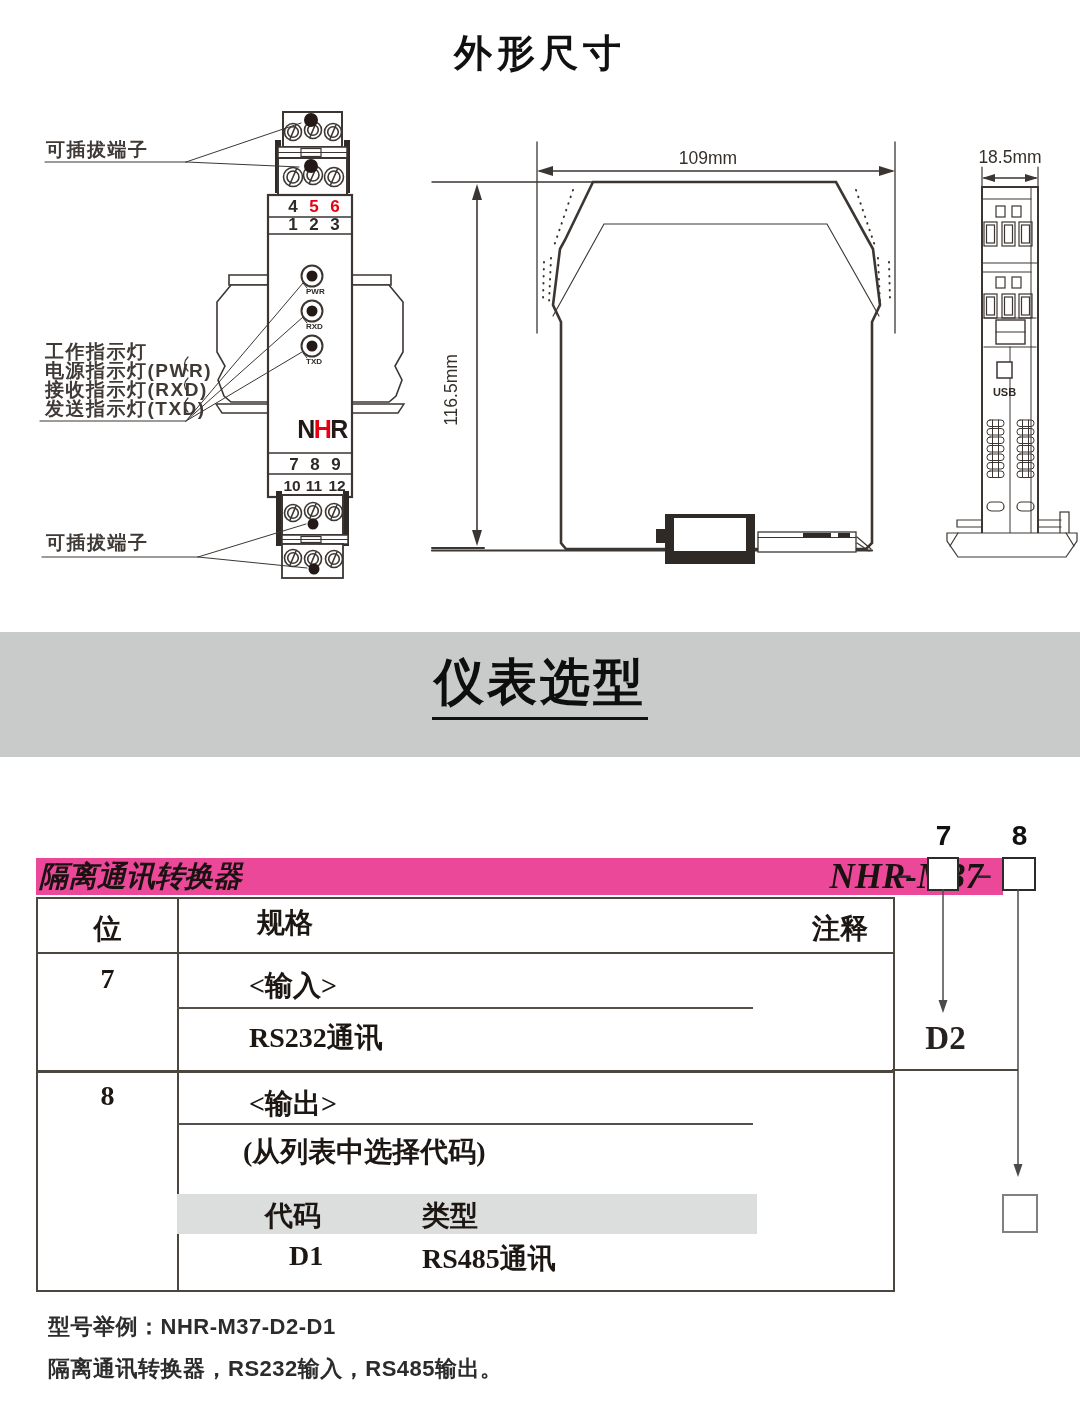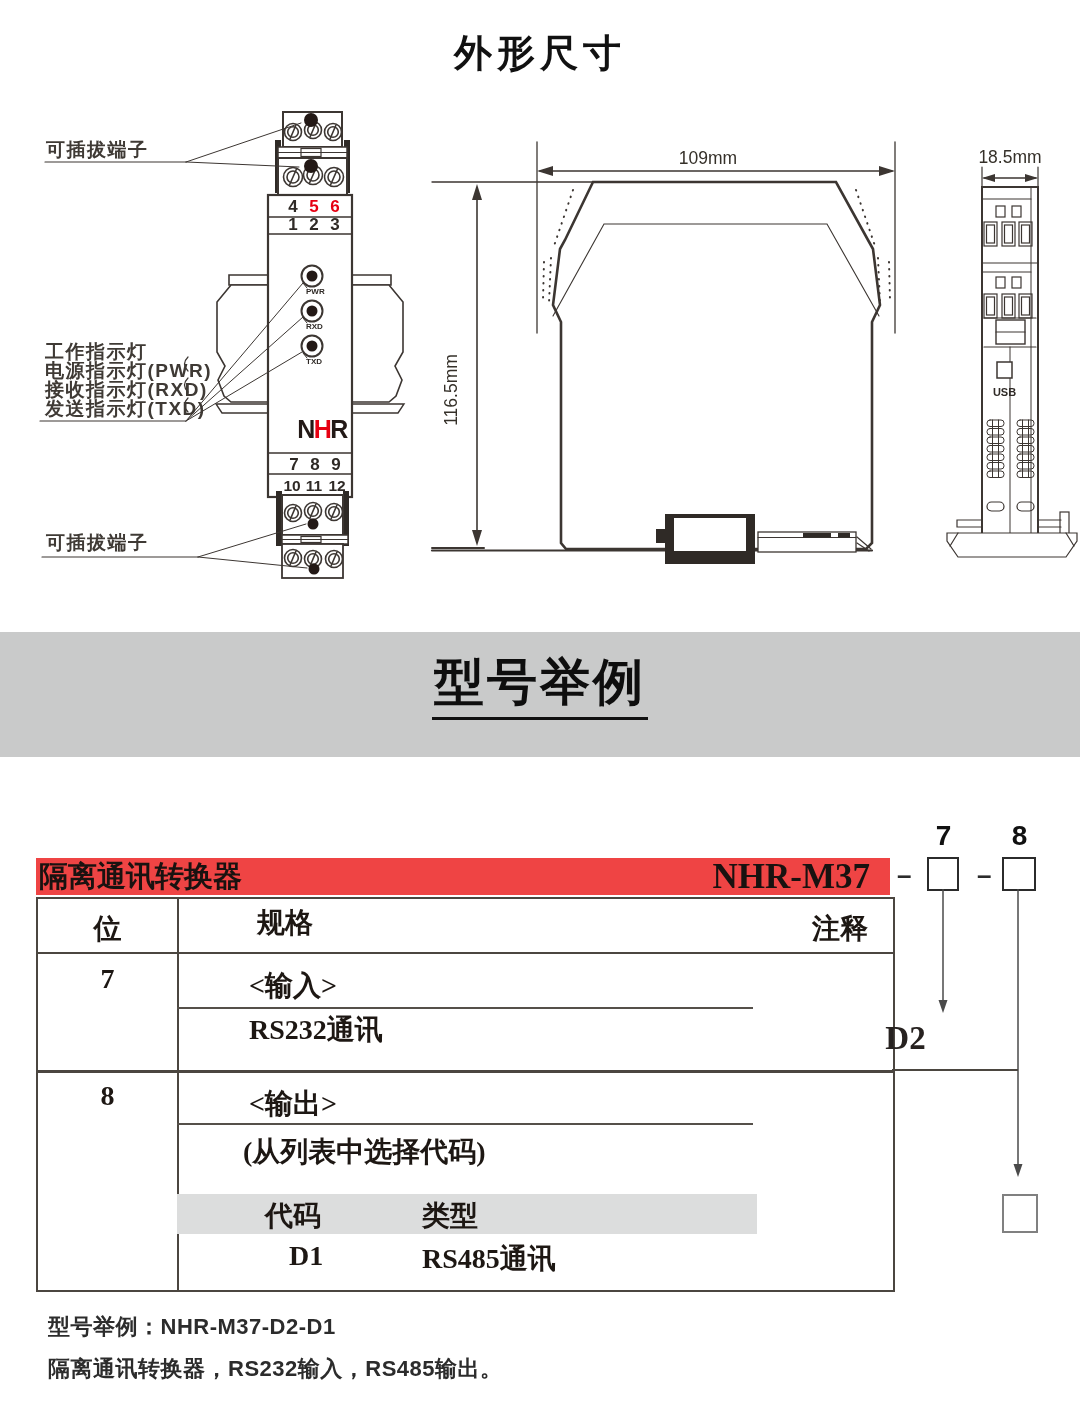--- a/index.html
+++ b/index.html
@@ -29,35 +29,35 @@
   #digit7,#digit8{top:820px;text-align:center;font-size:28px;font-weight:bold;color:#111;}
   #digit7{left:927px;width:33px;}
   #digit8{left:1002px;width:35px;}
   .codebox{border:2.5px solid #2b2b2b;background:#fff;}
   #box7{left:927px;top:857px;width:28px;height:30px;}
   #box8{left:1002px;top:857px;width:30px;height:30px;}
   #box-out{left:1002px;top:1194px;width:32px;height:35px;border:2px solid #808080;background:#fff;}
   .dash{top:858px;height:35px;line-height:35px;font-size:26px;font-weight:bold;color:#2b2b2b;}
   #dash1{left:897px;}
   #dash2{left:977px;}
-  #header-bar{left:36px;top:858px;width:854px;height:37px;background:#ef4444;
-              display:flex;align-items:center;justify-content:space-between;}
+  #header-bar{left:36px;top:858px;width:967px;height:37px;background:#ec4899;
+              display:flex;align-items:center;justify-content:space-between;font-style:italic;}
   #product-name{font-size:29px;font-weight:bold;color:#191210;padding-left:3px;letter-spacing:0px;}
   #model-name{font-size:35px;font-weight:bold;color:#191210;padding-right:20px;}
   #sel-table{left:36px;top:897px;width:855px;height:391px;border:2px solid #4b4640;background:#fff;}
   #sel-table .vline{left:139px;top:0;width:2px;height:100%;background:#4b4640;}
   #sel-table .hline-head{left:0;top:53px;width:100%;height:2px;background:#4b4640;}
   #sel-table .hline-row{left:0;top:171px;width:100%;height:2.5px;background:#4b4640;}
   #sel-table .subline{left:139px;width:576px;height:2px;background:#55504a;}
   #sub1{top:108px;} #sub2{top:224px;}
   #graybar{left:139px;top:295px;width:580px;height:40px;background:#dcdddd;}
   .tcell{position:absolute;font-family:"Liberation Serif",serif;font-weight:bold;
          font-size:28px;color:#1d1713;white-space:nowrap;}
   .ccell{left:0;width:139px;text-align:center;}
-  #d2-note{left:868px;top:1020px;width:75px;text-align:center;
+  #d2-note{left:908px;top:1020px;width:75px;text-align:center;
            font-family:"Liberation Serif",serif;font-size:33px;font-weight:600;color:#272220;}
   #arrows{left:0;top:0;}
   
   .fline{left:48px;font-size:22px;font-weight:600;color:#2c2c2c;letter-spacing:0.5px;}
   #f1{top:1312px;} #f2{top:1354px;}
 </style>
 </head>
 <body>
 
 <div id="page">
@@ -330,21 +330,21 @@
         <path d="M982,520 H957 V527 H982"></path>
         <path d="M1038,520 H1061 M1038,527 H1061"></path>
         <rect x="1060" y="512" width="9" height="22"></rect>
         <path d="M947,533 H1077 V541 L1066,557 H958 L947,541 Z" fill="#fff"></path>
         <path d="M958,533 L950,546 M1066,533 L1074,546"></path>
       </g>
     </g>
   </svg>
 
   <div class="abs" id="banner">
-    <div id="banner-title">型号举例</div>
+    <div id="banner-title">仪表选型</div>
   </div>
 
   <div class="abs" id="digit7">7</div>
   <div class="abs" id="digit8">8</div>
 
   <div class="abs" id="header-bar">
     <span class="serif" id="product-name">隔离通讯转换器</span>
     <span class="serif" id="model-name">NHR-M37</span>
   </div>
   <span class="abs dash" id="dash1">–</span>
@@ -359,21 +359,21 @@
     <div class="abs subline" id="sub1"></div>
     <div class="abs subline" id="sub2"></div>
     <div class="abs" id="graybar"></div>
 
     <span class="tcell ccell" style="top:11px;">位</span>
     <span class="tcell" style="left:219px;top:5px;">规格</span>
     <span class="tcell" style="left:774px;top:11px;">注释</span>
 
     <span class="tcell ccell" style="top:64px;">7</span>
     <span class="tcell" style="left:211px;top:68px;">&lt;输入&gt;</span>
-    <span class="tcell" style="left:211px;top:112px;">RS232通讯</span>
+    <span class="tcell" style="left:211px;top:120px;">RS232通讯</span>
 
     <span class="tcell ccell" style="top:181px;">8</span>
     <span class="tcell" style="left:211px;top:186px;">&lt;输出&gt;</span>
     <span class="tcell" style="left:205px;top:234px;">(从列表中选择代码)</span>
     <span class="tcell" style="left:227px;top:298px;">代码</span>
     <span class="tcell" style="left:384px;top:298px;">类型</span>
     <span class="tcell" style="left:227px;top:341px;margin-left:24px;">D1</span>
     <span class="tcell" style="left:384px;top:341px;">RS485通讯</span>
   </div>
 

